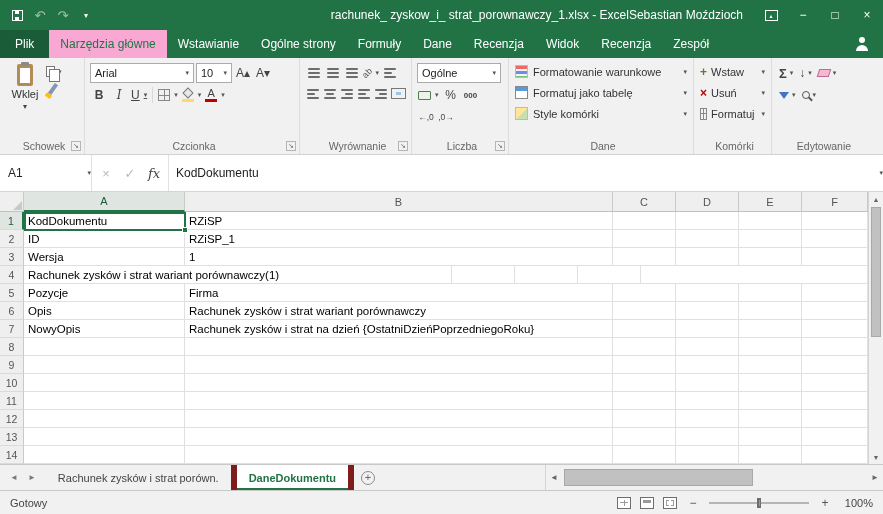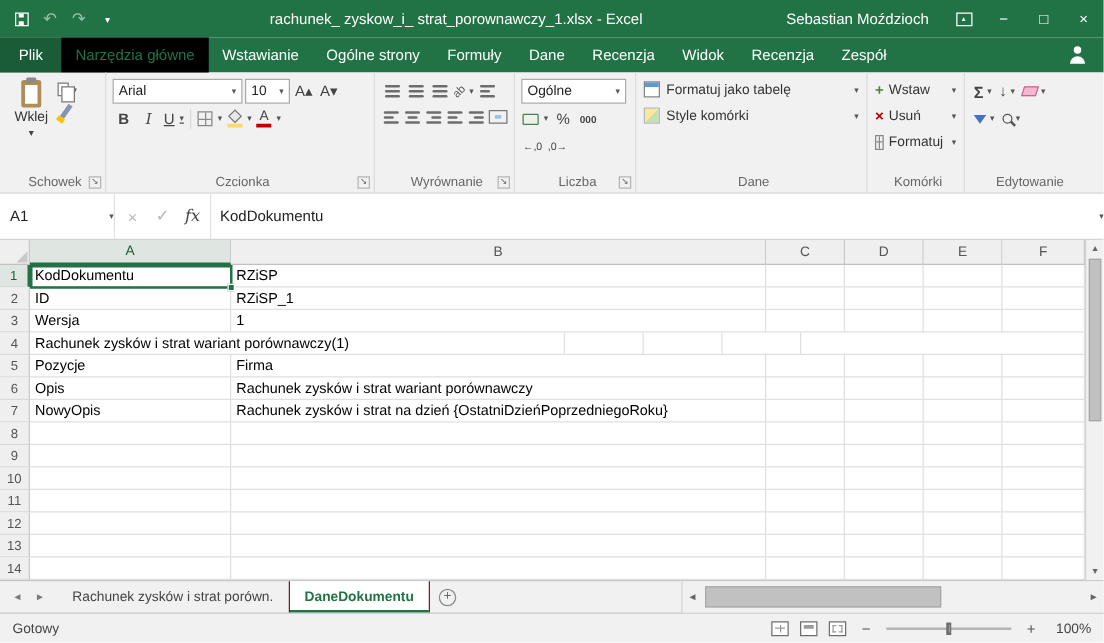--- a/index.html
+++ b/index.html
@@ -8,31 +8,31 @@
 
   
   .tb { height:30px; background:#217346; color:#fff; display:flex; align-items:center; }
   .qat { display:flex; align-items:center; gap:1px; padding:0 4px 0 6px; }
   .qat-btn { width:22px; height:22px; display:flex; align-items:center; justify-content:center; font-size:13px; }
   .qat-btn.dim { opacity:.55; }
   .floppy { width:11px; height:11px; border:1.5px solid #fff; position:relative; display:inline-block; }
   .floppy::before { content:""; position:absolute; top:0; left:2px; width:4px; height:3px; background:#fff; }
   .floppy::after { content:""; position:absolute; bottom:0; left:2px; width:4px; height:3px; background:#fff; }
   .small-caret { font-size:8px; }
-  .tb-title { flex:1; text-align:center; font-size:12px; white-space:nowrap; overflow:hidden; }
+  .tb-title { flex:1; text-align:right; font-size:12px; white-space:nowrap; overflow:hidden; }
   .tb-right { display:flex; align-items:center; height:30px; }
   .tb-user { margin-right:12px; font-size:12px; }
   .win-btn { width:32px; height:30px; display:flex; align-items:center; justify-content:center; font-size:12px; }
   .boxic { width:13px; height:11px; border:1px solid #fff; display:flex; align-items:center; justify-content:center; font-size:6px; }
 
   
   .tabs { height:28px; background:#217346; display:flex; align-items:stretch; color:#fff; }
   .tab { padding:0 11px; display:flex; align-items:center; font-size:12px; white-space:nowrap; }
   .tab.file { background:#1a5c38; padding:0 15px; }
-  .tab.active { background:#000000; color:#217346; }
+  .tab.active { background:#f9a8d4; color:#217346; }
   .bulb { width:9px; height:9px; border-radius:50%; background:#f7e06a; position:relative; margin-right:6px; display:inline-block; }
   .bulb::after { content:""; position:absolute; left:3px; bottom:-3px; width:3px; height:3px; background:#f7e06a; }
   .person-wrap { margin-left:auto; display:flex; align-items:center; padding:0 14px; }
   .person { width:14px; height:14px; position:relative; display:inline-block; }
   .person::before { content:""; position:absolute; top:0; left:4px; width:6px; height:6px; border-radius:50%; background:#fff; }
   .person::after { content:""; position:absolute; bottom:0; left:1px; width:12px; height:6px; border-radius:6px 6px 0 0; background:#fff; }
 
   
   .ribbon { height:97px; background:#f1f1f1; border-bottom:1px solid #d2d2d2; display:flex; }
   .rgroup { position:relative; border-right:1px solid #dcdcdc; padding:3px 4px 16px; height:100%; }
@@ -145,21 +145,21 @@
   .selbox { position:absolute; left:24px; top:20px; width:162px; height:19px; border:2px solid #217346; pointer-events:none; }
   .handle { position:absolute; right:-4px; bottom:-4px; width:6px; height:6px; background:#217346; border:1px solid #fff; }
   .vscroll { position:absolute; top:0; right:0; height:100%; width:15px; background:#f1f1f1; border-left:1px solid #d4d4d4; display:flex; flex-direction:column; align-items:center; }
   .sarrow { font-size:7px; color:#666; height:14px; display:flex; align-items:center; }
   .vtrack { flex:1; width:100%; position:relative; }
   .vthumb { position:absolute; top:1px; left:2px; right:2px; height:130px; background:#c1c1c1; border:1px solid #a8a8a8; }
 
   
   .sheetbar { height:26px; background:#f1f1f1; border-top:1px solid #c9c9c9; display:flex; align-items:stretch; }
   .navbtns { display:flex; align-items:center; gap:10px; padding:0 10px; color:#7a7a7a; font-size:8px; }
-  .stab { display:flex; align-items:center; padding:0 12px; font-size:11px; color:#444; border-right:1px solid #7f1d1d; white-space:nowrap; }
+  .stab { display:flex; align-items:center; padding:0 12px; font-size:11px; color:#444; border-right:6px solid #7f1d1d; white-space:nowrap; }
   .stab:first-of-type { border-left:1px solid #c9c9c9; }
   .stab.active { background:#fff; color:#217346; font-weight:bold; box-shadow:inset 0 -2px 0 0 #217346; }
   .addsheet { width:28px; display:flex; align-items:center; justify-content:center; }
   .plusc { width:14px; height:14px; border-radius:50%; border:1px solid #8a8a8a; color:#6a6a6a; font-size:11px; line-height:11px; text-align:center; }
   .hscroll { margin-left:auto; width:338px; display:flex; align-items:center; background:#f1f1f1; border-left:1px solid #d4d4d4; }
   .harrow { width:16px; text-align:center; color:#666; font-size:8px; }
   .htrack { flex:1; height:100%; position:relative; }
   .hthumb { position:absolute; left:2px; top:4px; bottom:4px; width:62%; background:#c1c1c1; border:1px solid #a8a8a8; }
 
   
@@ -434,20 +434,25 @@
         <div class="fbtn dec">
             <span>,0→</span>
           </div>
       </div>
       <span class="rg-label">Liczba</span>
       <span class="launcher">↘</span>
     </div>
 
     <div class="rgroup g-styles">
       <div class="stybtn">
+          <span class="cfic"></span>
+          <span>Formatowanie warunkowe</span>
+          <span class="caret7">▾</span>
+        </div>
+      <div class="stybtn">
           <span class="ftic"></span>
           <span>Formatuj jako tabelę</span>
           <span class="caret7">▾</span>
         </div>
       <div class="stybtn">
           <span class="csic"></span>
           <span>Style komórki</span>
           <span class="caret7">▾</span>
         </div>
       <span class="rg-label">Dane</span>

